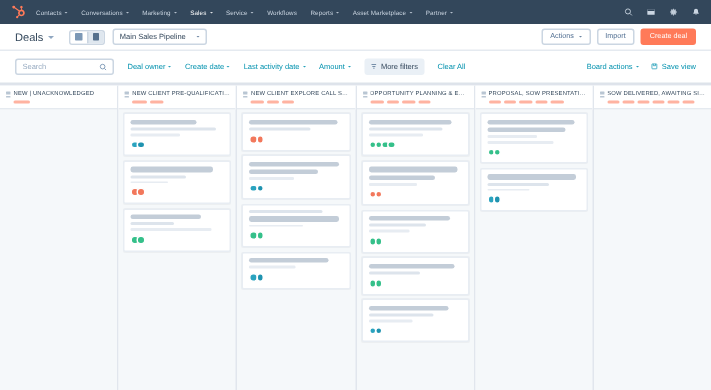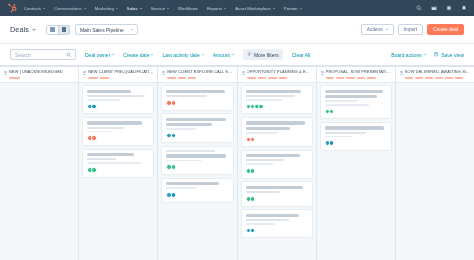--- a/index.html
+++ b/index.html
@@ -42,21 +42,21 @@
     border-right: 1.6px solid transparent;
     border-top: 1.9px solid currentColor;
     opacity: .85;
   }
   .nav-right { display: flex; align-items: center; gap: 9px; }
   .nav-ico { color: #cbd6e2; display: flex; align-items: center; }
   .nav-ico svg { display: block; }
 
   
   .titlebar {
-    height: 28px;
+    height: 18px;
     background: #fff;
     border-bottom: 1px solid #e5eaf0;
     display: flex; align-items: center;
     padding: 0 10px;
     flex: none;
   }
   .page-title {
     display: flex; align-items: center; gap: 3px;
     font-size: 7.4px; color: #33475b; font-weight: 400;
     margin-right: 10px;

